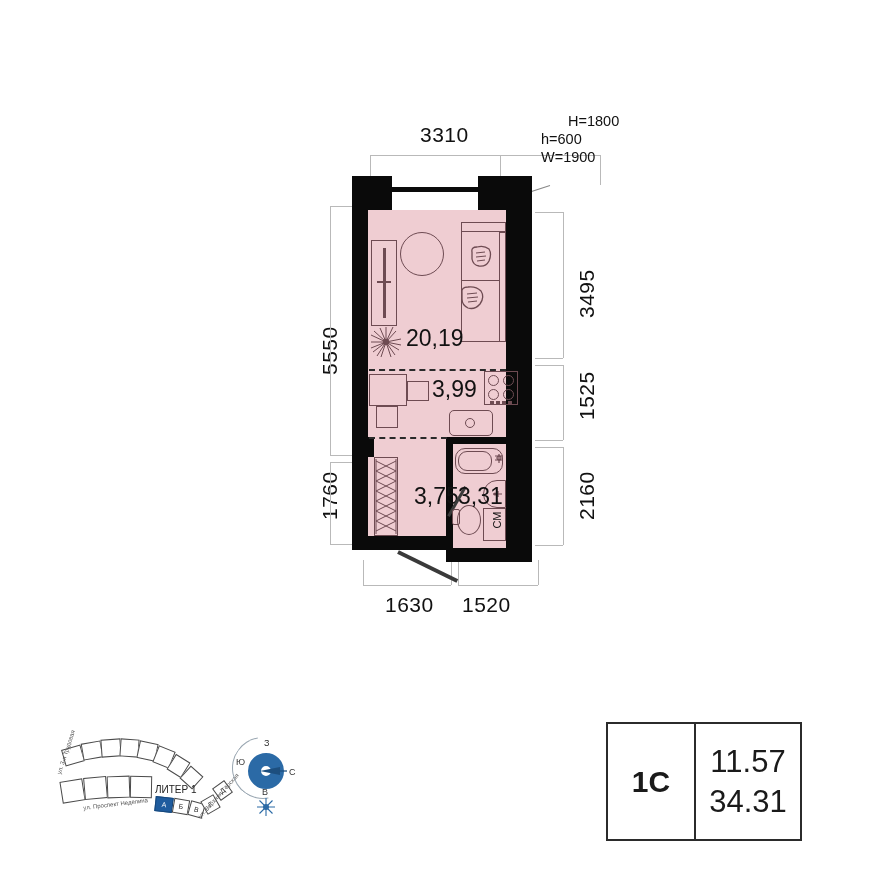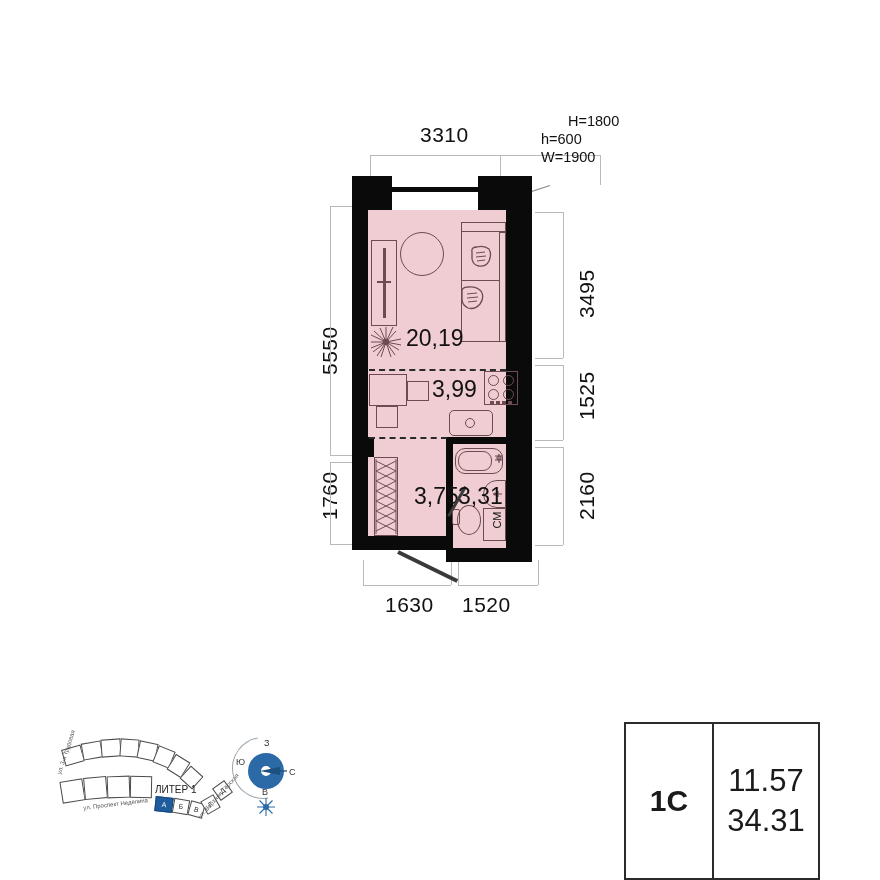--- a/index.html
+++ b/index.html
@@ -218,21 +218,21 @@
     <div class="fx r" style="left:457px;top:505px;width:24px;height:30px;"></div>
     <div class="fx" style="left:452px;top:509px;width:8px;height:16px;border-radius:2px;"></div>
 
     <div class="fx" style="left:483px;top:508px;width:23px;height:33px;"></div>
     <div class="area" style="left:489px;top:514px;font-size:11px;transform:rotate(-90deg);transform-origin:50% 50%;">СМ</div>
 
     <div class="area" style="left:458px;top:483px;">3,31</div>
 
   </div>
 
-  <div class="badge" style="left:624px;top:722px;width:196px;height:158px;">
+  <div class="badge" style="left:606px;top:722px;width:196px;height:119px;">
     <div class="cell-l">1С</div>
     <div class="cell-r">
       <div>11.57</div>
       <div>34.31</div>
     </div>
   </div>
 
   <div class="siteplan" style="left:45px;top:735px;width:190px;height:100px;">
 
     <div class="blk" style="left:18px;top:12px;width:20px;height:17px;transform:rotate(-16deg);"></div>

